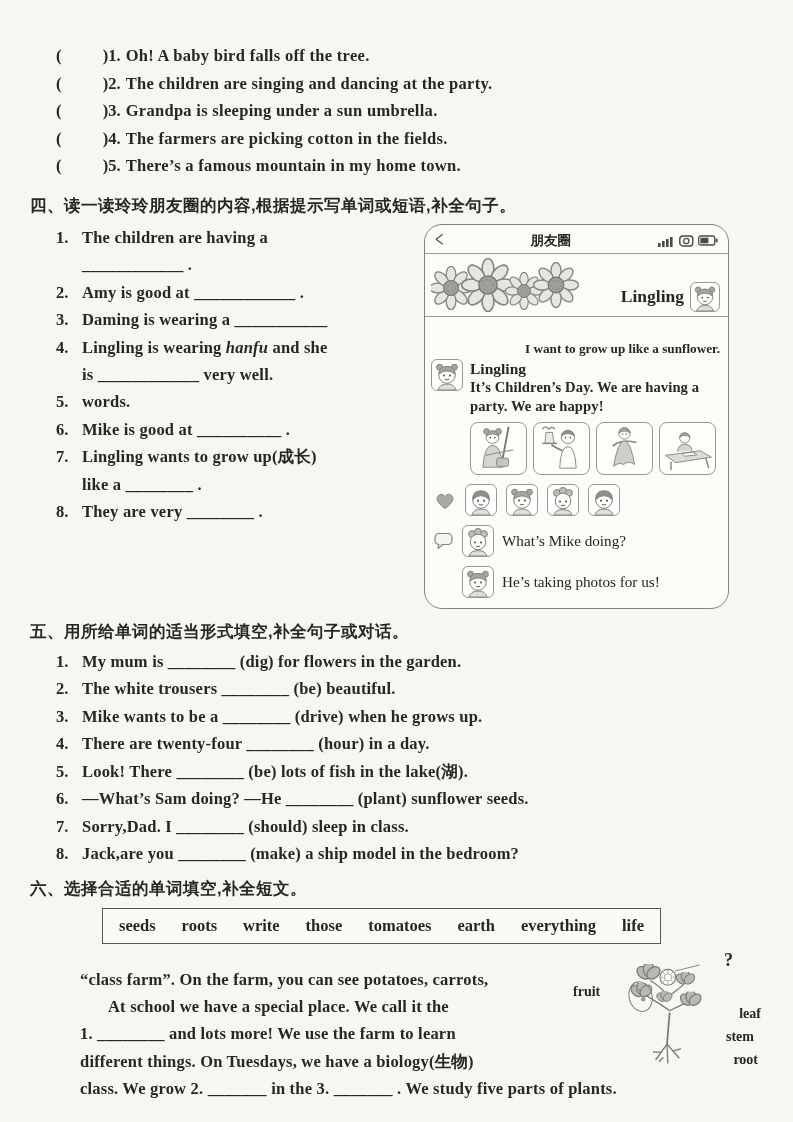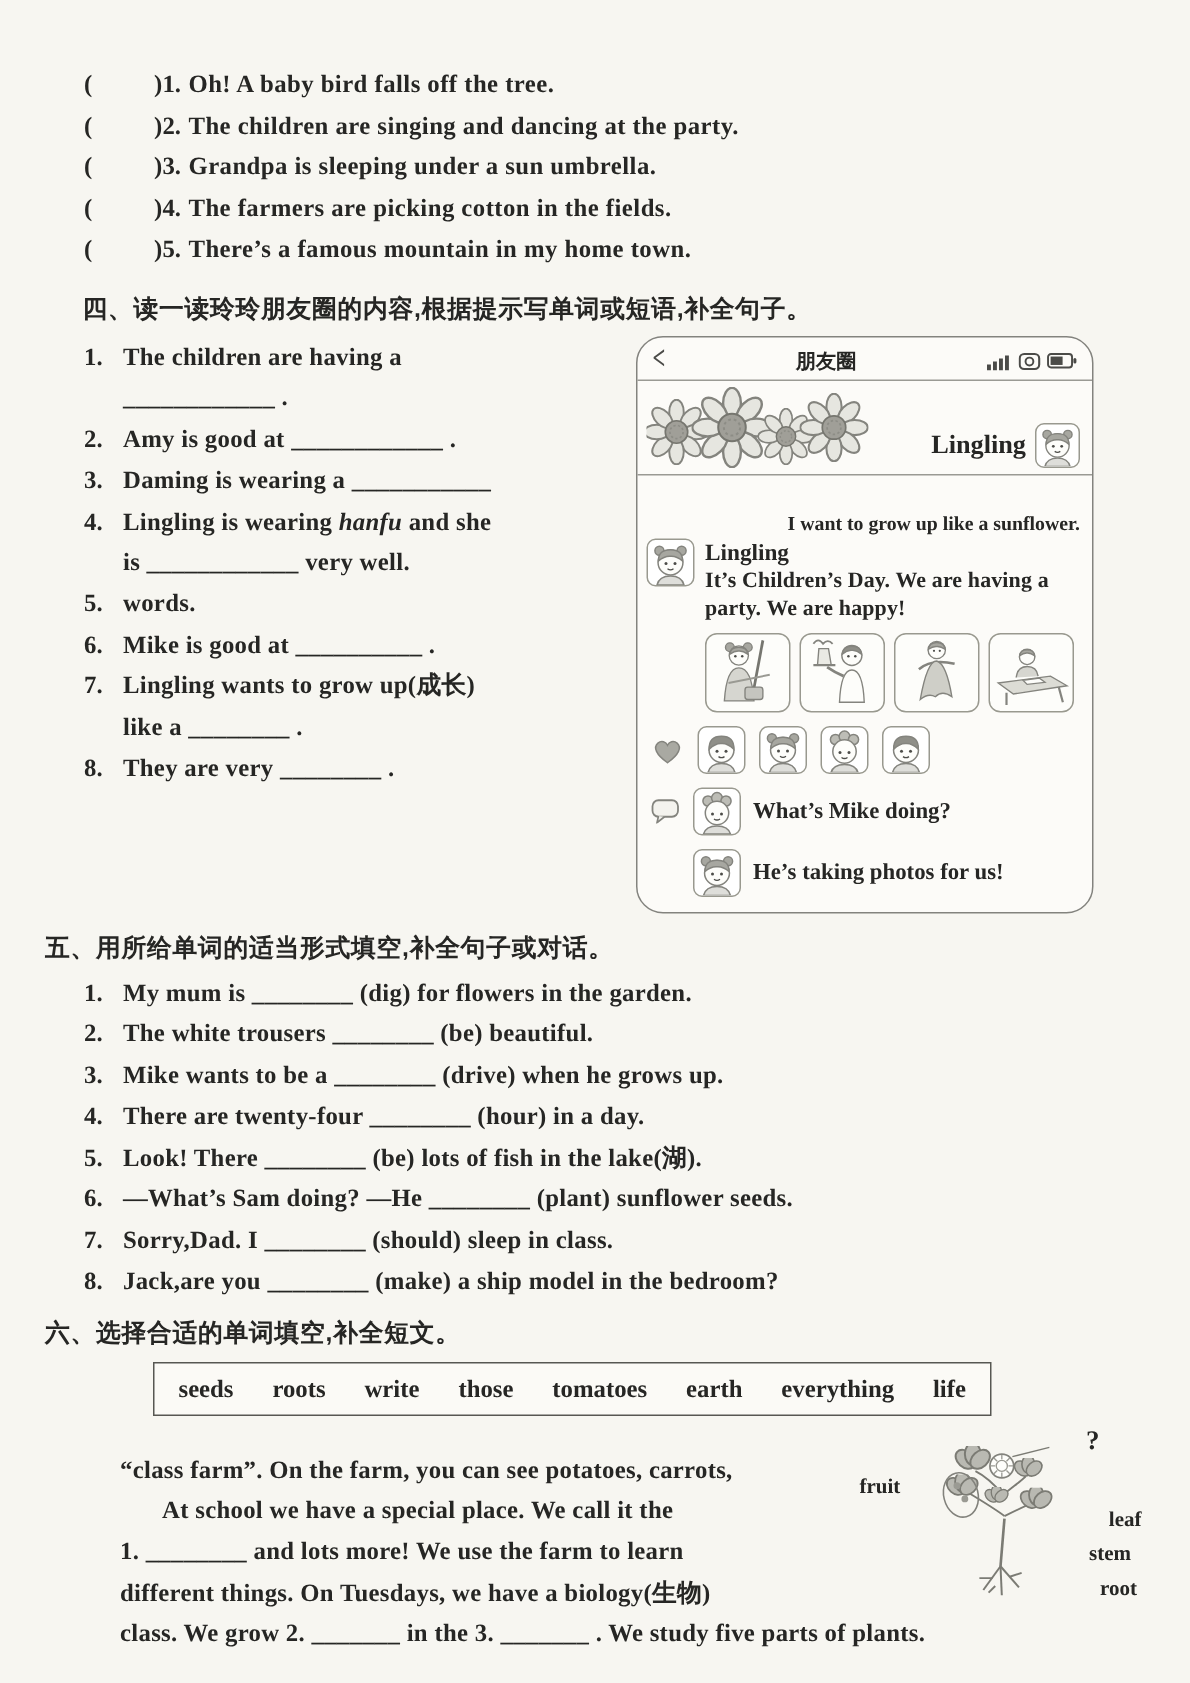--- a/index.html
+++ b/index.html
@@ -18,21 +18,21 @@
   .italic { font-style:italic; }
 
   
   .listening { margin-left:26px; }
   .l-row { display:flex; align-items:baseline; height:27.6px; }
   .l-row .paren { font-weight:700; font-size:16.5px; }
   .l-row .num  { font-weight:700; font-size:16.5px; margin-right:5px; }
   .l-row .txt  { font-weight:700; font-size:16.5px; letter-spacing:.3px; }
 
   
-  .s4-head { margin-top:11px;margin-left:25px; }
+  .s4-head { margin-top:11px; }
   .s4-body { display:flex; margin-top:7px; }
   .s4-items { width:366px; margin-left:26px; flex:none; }
   .s4-item { display:flex; }
   .s4-item .num { width:26px; flex:none; font-weight:700; font-size:16.5px; line-height:27.4px; }
   .s4-item .content { flex:1; font-weight:700; font-size:16.5px; line-height:27.4px; letter-spacing:.2px; }
 
   
   .phone {
     width:305px; flex:none; margin-left:2px;
     border:1.6px solid #83837e; border-radius:18px;
@@ -57,21 +57,21 @@
   .ph-post-author { font-weight:700; font-size:15.5px; line-height:19px; }
   .ph-post-text { font-weight:700; font-size:14.6px; line-height:19px; letter-spacing:.1px; }
   .ph-photos { display:flex; gap:6px; padding:6px 6px 0 45px; }
   .photo {
     width:57px; height:53px; border:1.1px solid #99998f; border-radius:8px;
     background:#fdfdfa; display:flex; align-items:center; justify-content:center;
   }
   .ph-likes { display:flex; align-items:center; gap:9px; padding:9px 8px 0 9px; }
   .ph-comment { display:flex; align-items:center; gap:8px; padding:9px 8px 0 9px; }
   .ph-comment .spacer { width:20px; flex:none; }
-  .ph-comment-text { font-weight:700; font-size:15.2px; }
+  .ph-comment-text { font-weight:400; font-size:15.2px; }
 
   
   .s5-head { margin-top:12px; }
   .s5-items { margin-left:26px; margin-top:5px; }
   .s5-item { display:flex; }
   .s5-item .num { width:26px; flex:none; font-weight:700; font-size:16.5px; line-height:27.5px; }
   .s5-item .txt { font-weight:700; font-size:16.5px; line-height:27.5px; letter-spacing:.2px; }
 
   
   .s6-head { margin-top:10px; }

